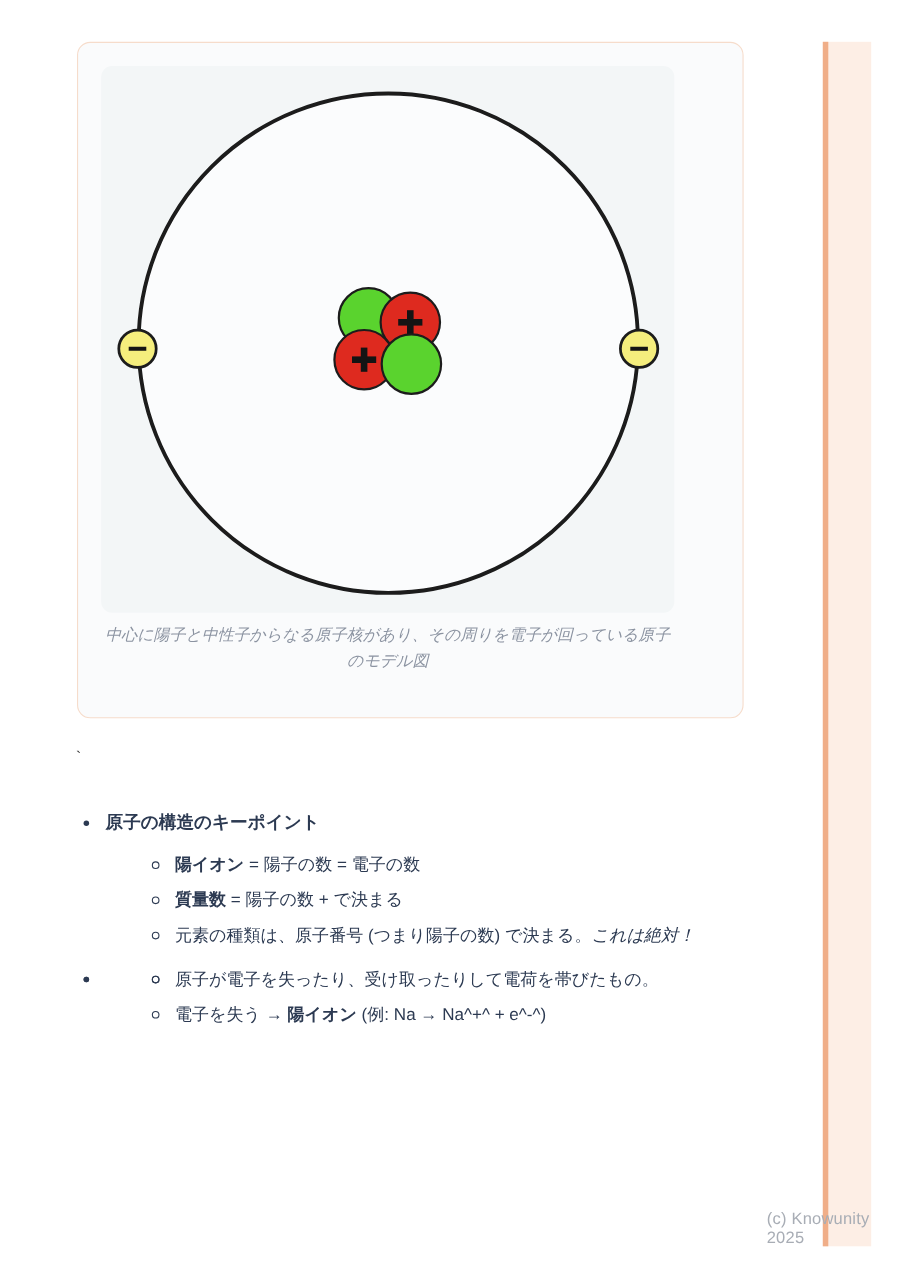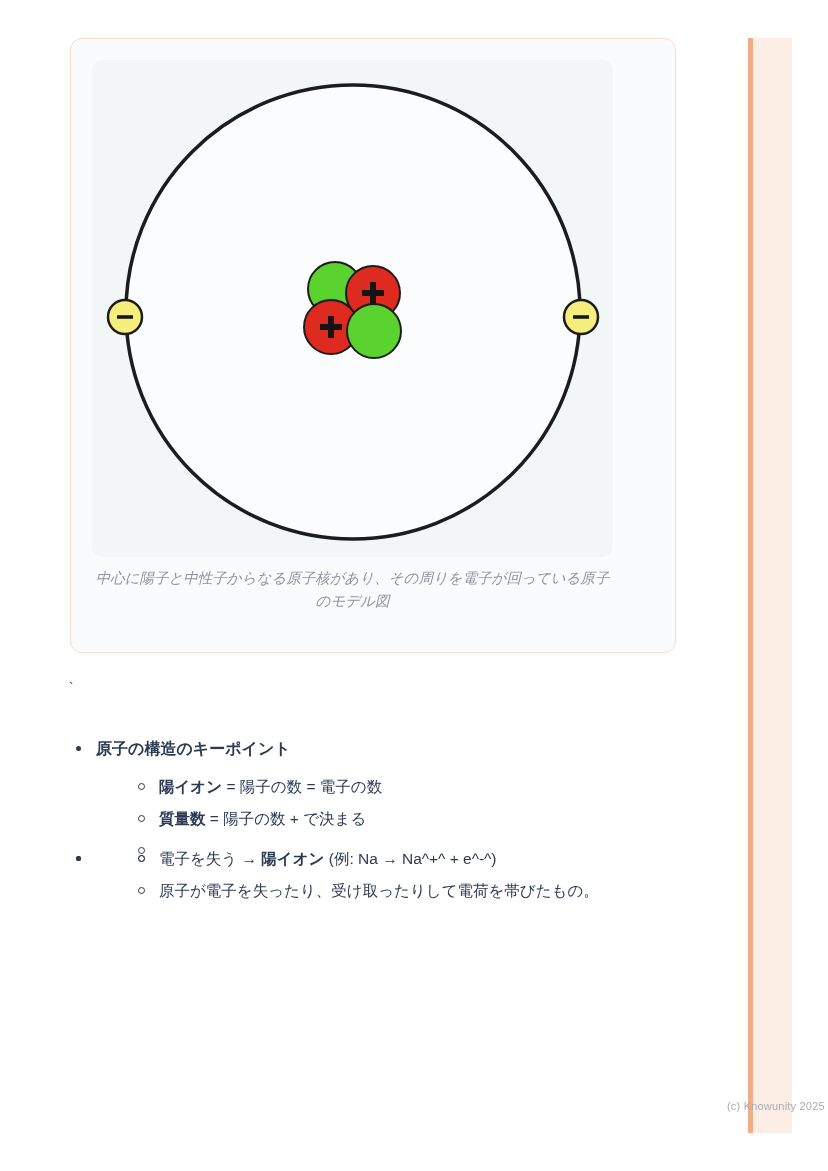--- a/index.html
+++ b/index.html
@@ -54,21 +54,21 @@
   }
   .seg-bold{font-weight:bold;}
   .seg-italic{font-style:italic;}
   .seg-code{
     background:var(--code_bg);color:var(--code_text);
     font-family:"DejaVu Sans Mono",monospace;font-size:12.5px;font-weight:600;
     padding:1px 6px;border-radius:5px;margin:0 2px;white-space:nowrap;
   }
 
   .watermark{
-    position:absolute;left:727px;top:1100px;font-size:11px;
+    position:absolute;left:697px;top:1100px;font-size:15px;
     color:var(--watermark);z-index:3;letter-spacing:0.2px;
   }
 </style>
 </head>
 <body>
 
 <div class="page">
 
   <div class="accent-bar"></div>
 
@@ -95,33 +95,33 @@
 
   <div class="stray-mark">`</div>
 
   <ul class="notes" id="notes-list">
       <li class="section">
         <span class="marker-dot"></span>
         <span class="section-heading"><span class="seg-bold">原子の構造のキーポイント</span></span>
         <ul class="sub">
           <li class="item"><span class="marker-circle"></span><span><span class="seg-bold">陽イオン</span><span class="seg-normal"> = 陽子の数 = 電子の数</span></span></li>
           <li class="item"><span class="marker-circle"></span><span><span class="seg-bold">質量数</span><span class="seg-normal"> = 陽子の数 + で決まる</span></span></li>
-          <li class="item"><span class="marker-circle"></span></li>
+          <li class="item"><span class="marker-circle"></span><span><span class="seg-normal">元素の種類は、原子番号 (つまり陽子の数) で決まる。</span><span class="seg-italic">これは絶対！</span></span></li>
         </ul>
       </li>
       <li class="section">
         <span class="marker-dot"></span>
         <ul class="sub">
           <li class="item"><span class="marker-circle"></span></li>
         </ul>
       </li>
       <li class="section">
         <span class="marker-dot"></span>
         <ul class="sub">
+          <li class="item"><span class="marker-circle"></span><span><span class="seg-normal">原子が電子を失ったり、受け取ったりして電荷を帯びたもの。</span></span></li>
           <li class="item"><span class="marker-circle"></span><span><span class="seg-normal">電子を失う → </span><span class="seg-bold">陽イオン</span><span class="seg-normal"> (例: Na → Na^+^ + e^-^)</span></span></li>
-          <li class="item"><span class="marker-circle"></span><span><span class="seg-normal">原子が電子を失ったり、受け取ったりして電荷を帯びたもの。</span></span></li>
         </ul>
       </li>
     </ul>
 
   <div class="watermark">(c) Knowunity 2025</div>
 
 </div>
 
 </body></html>

